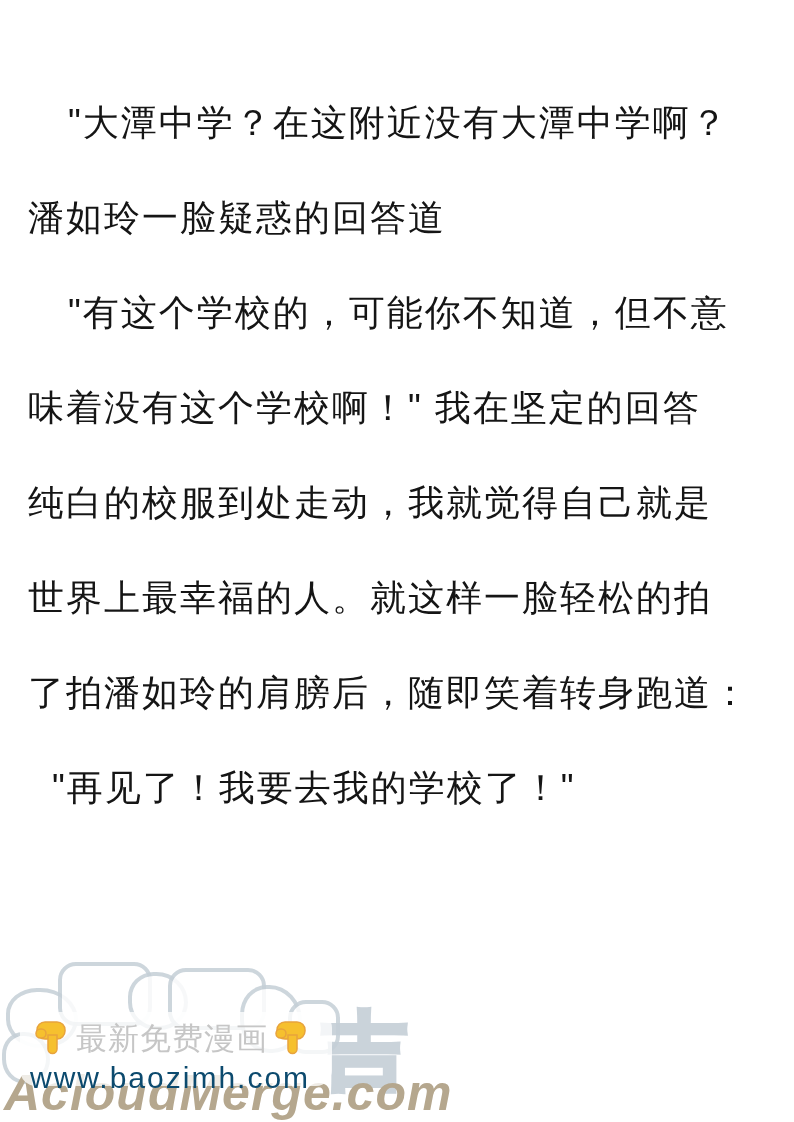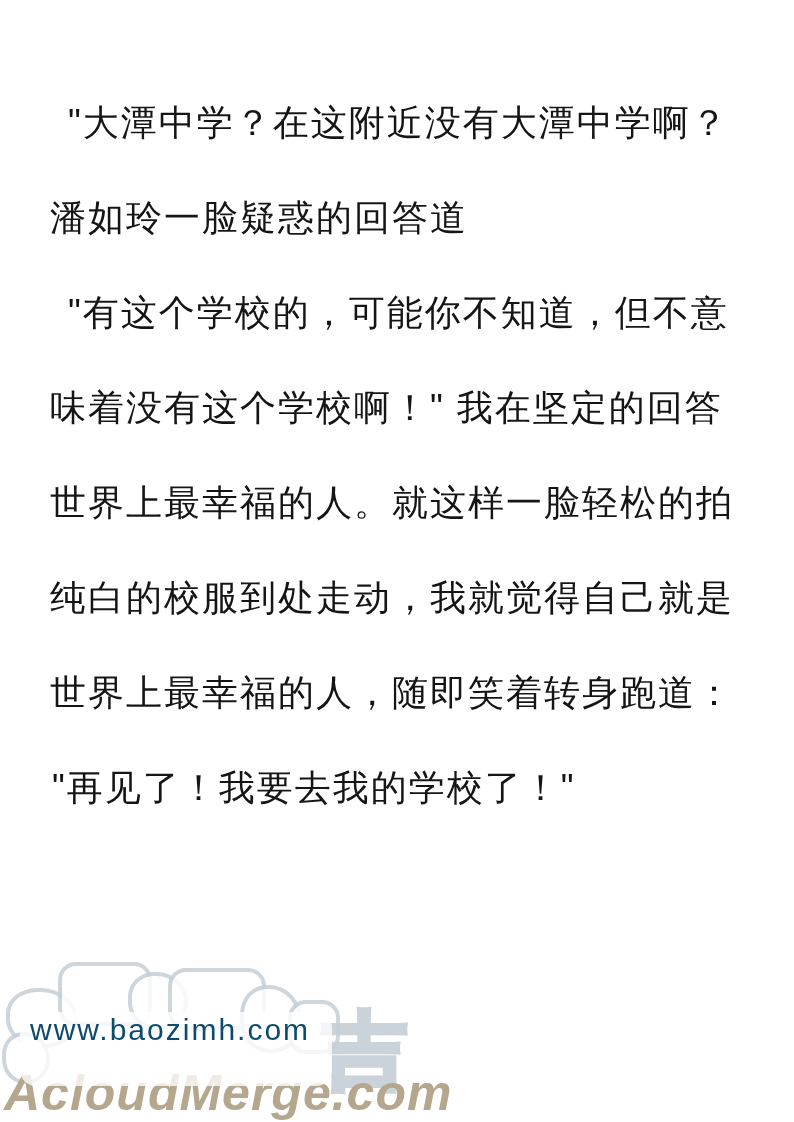--- a/index.html
+++ b/index.html
@@ -11,21 +11,21 @@
     font-family:"Liberation Sans", sans-serif;
   }
 
   
   .text-block{
     position:absolute;top:75px;left:0;right:0;
     z-index:2;
   }
   .line{
     height:95px;line-height:95px;
-    padding-left:50px;
+    padding-left:28px;
     font-size:36px;
     letter-spacing:2px;
     color:#151515;
     white-space:pre;
     font-weight:400;
   }
   .line.indent{padding-left:68px;}
   .line.indent-sm{padding-left:52px;}
 
   
@@ -108,23 +108,40 @@
   <div class="bubble box" style="left:288px;top:1000px;width:44px;height:46px;"></div>
   <div class="bubble-char">吉</div>
 
   <div class="acloud-logo">AcloudMerge.com</div>
 
   <div class="text-block">
     <div class="line indent">"大潭中学？在这附近没有大潭中学啊？</div>
     <div class="line">潘如玲一脸疑惑的回答道</div>
     <div class="line indent">"有这个学校的，可能你不知道，但不意</div>
     <div class="line">味着没有这个学校啊！" 我在坚定的回答</div>
+    <div class="line">纯白的校服到处走动，我就觉得自己就是</div>
     <div class="line">世界上最幸福的人。就这样一脸轻松的拍</div>
-    <div class="line">纯白的校服到处走动，我就觉得自己就是</div>
-    <div class="line">世界上最幸福的人，随即笑着转身跑道：</div>
+    <div class="line">了拍潘如玲的肩膀后，随即笑着转身跑道：</div>
     <div class="line indent-sm">"再见了！我要去我的学校了！"</div>
   </div>
 
   <div class="promo-box">
+    <div class="promo-row">
+      <svg class="hand-icon" viewBox="0 0 36 40">
+        <g fill="#f6c02e" stroke="#e8a33d" stroke-width="1.5">
+          <rect x="3" y="3" width="28" height="17" rx="8"></rect>
+          <path d="M14 16 h9 v14 a4.5 4.5 0 0 1 -9 0 z"></path>
+          <rect x="2" y="10" width="10" height="9" rx="4.5"></rect>
+        </g>
+      </svg>
+      <span class="promo-label">最新免费漫画</span>
+      <svg class="hand-icon" viewBox="0 0 36 40">
+        <g fill="#f6c02e" stroke="#e8a33d" stroke-width="1.5">
+          <rect x="3" y="3" width="28" height="17" rx="8"></rect>
+          <path d="M14 16 h9 v14 a4.5 4.5 0 0 1 -9 0 z"></path>
+          <rect x="2" y="10" width="10" height="9" rx="4.5"></rect>
+        </g>
+      </svg>
+    </div>
     <div class="promo-url">www.baozimh.com</div>
   </div>
 
 </div>
 
 </body></html>

